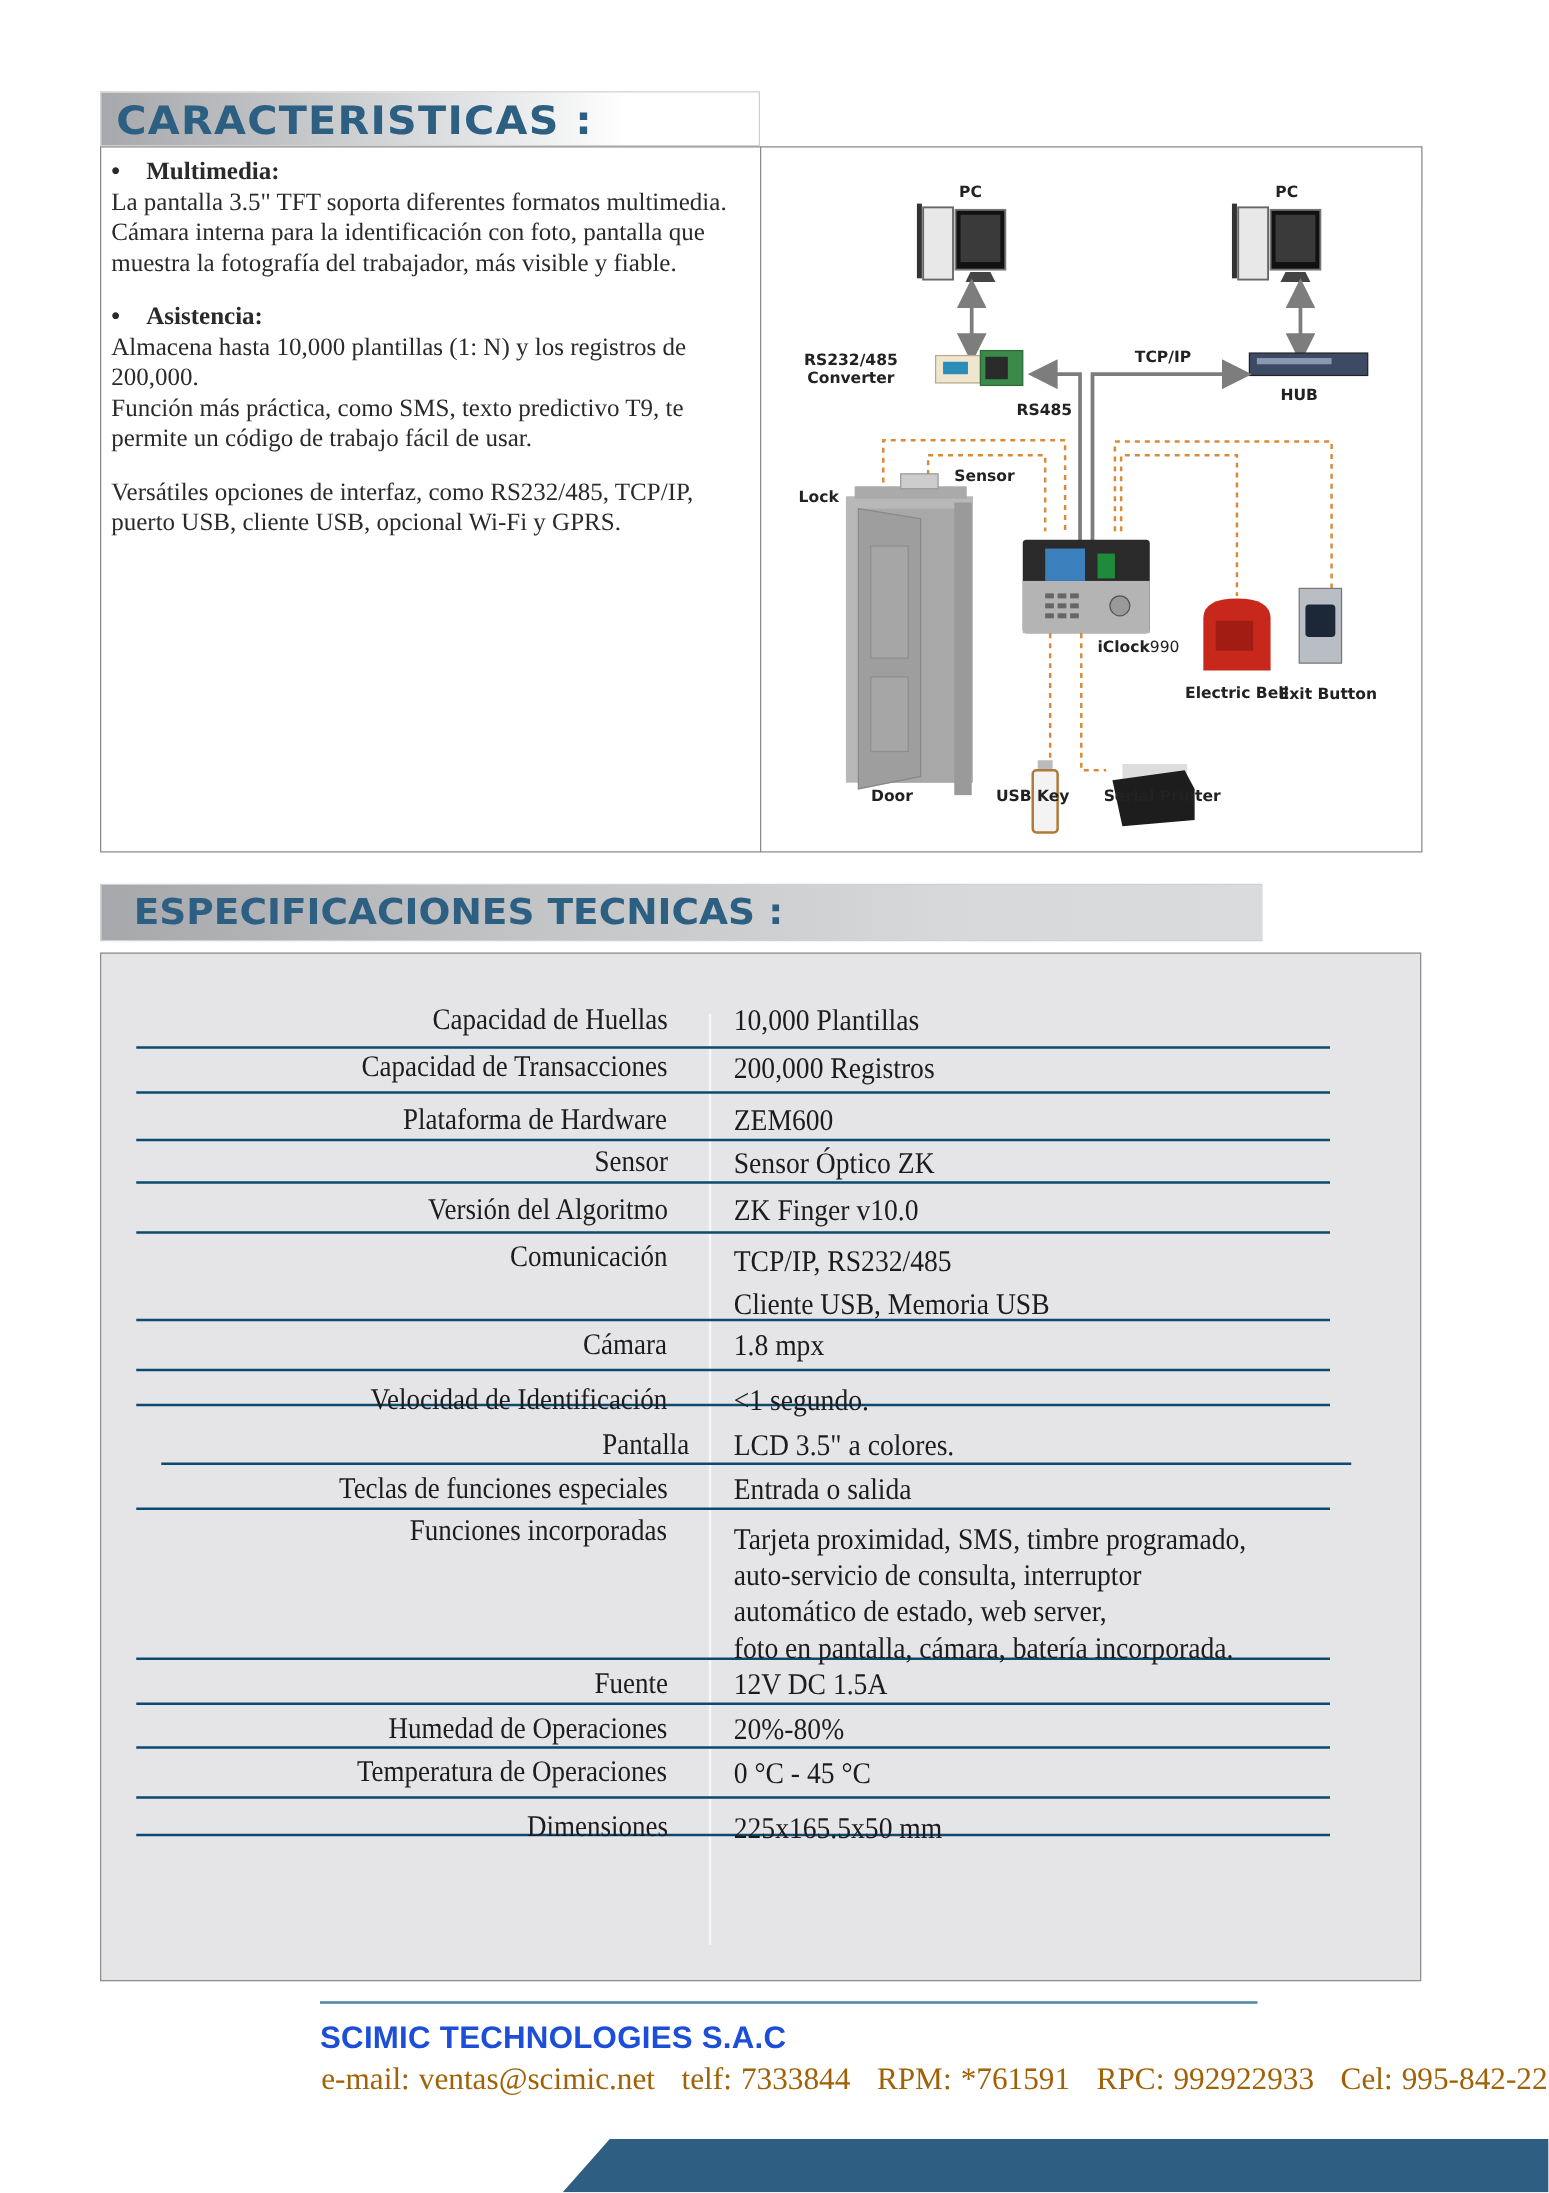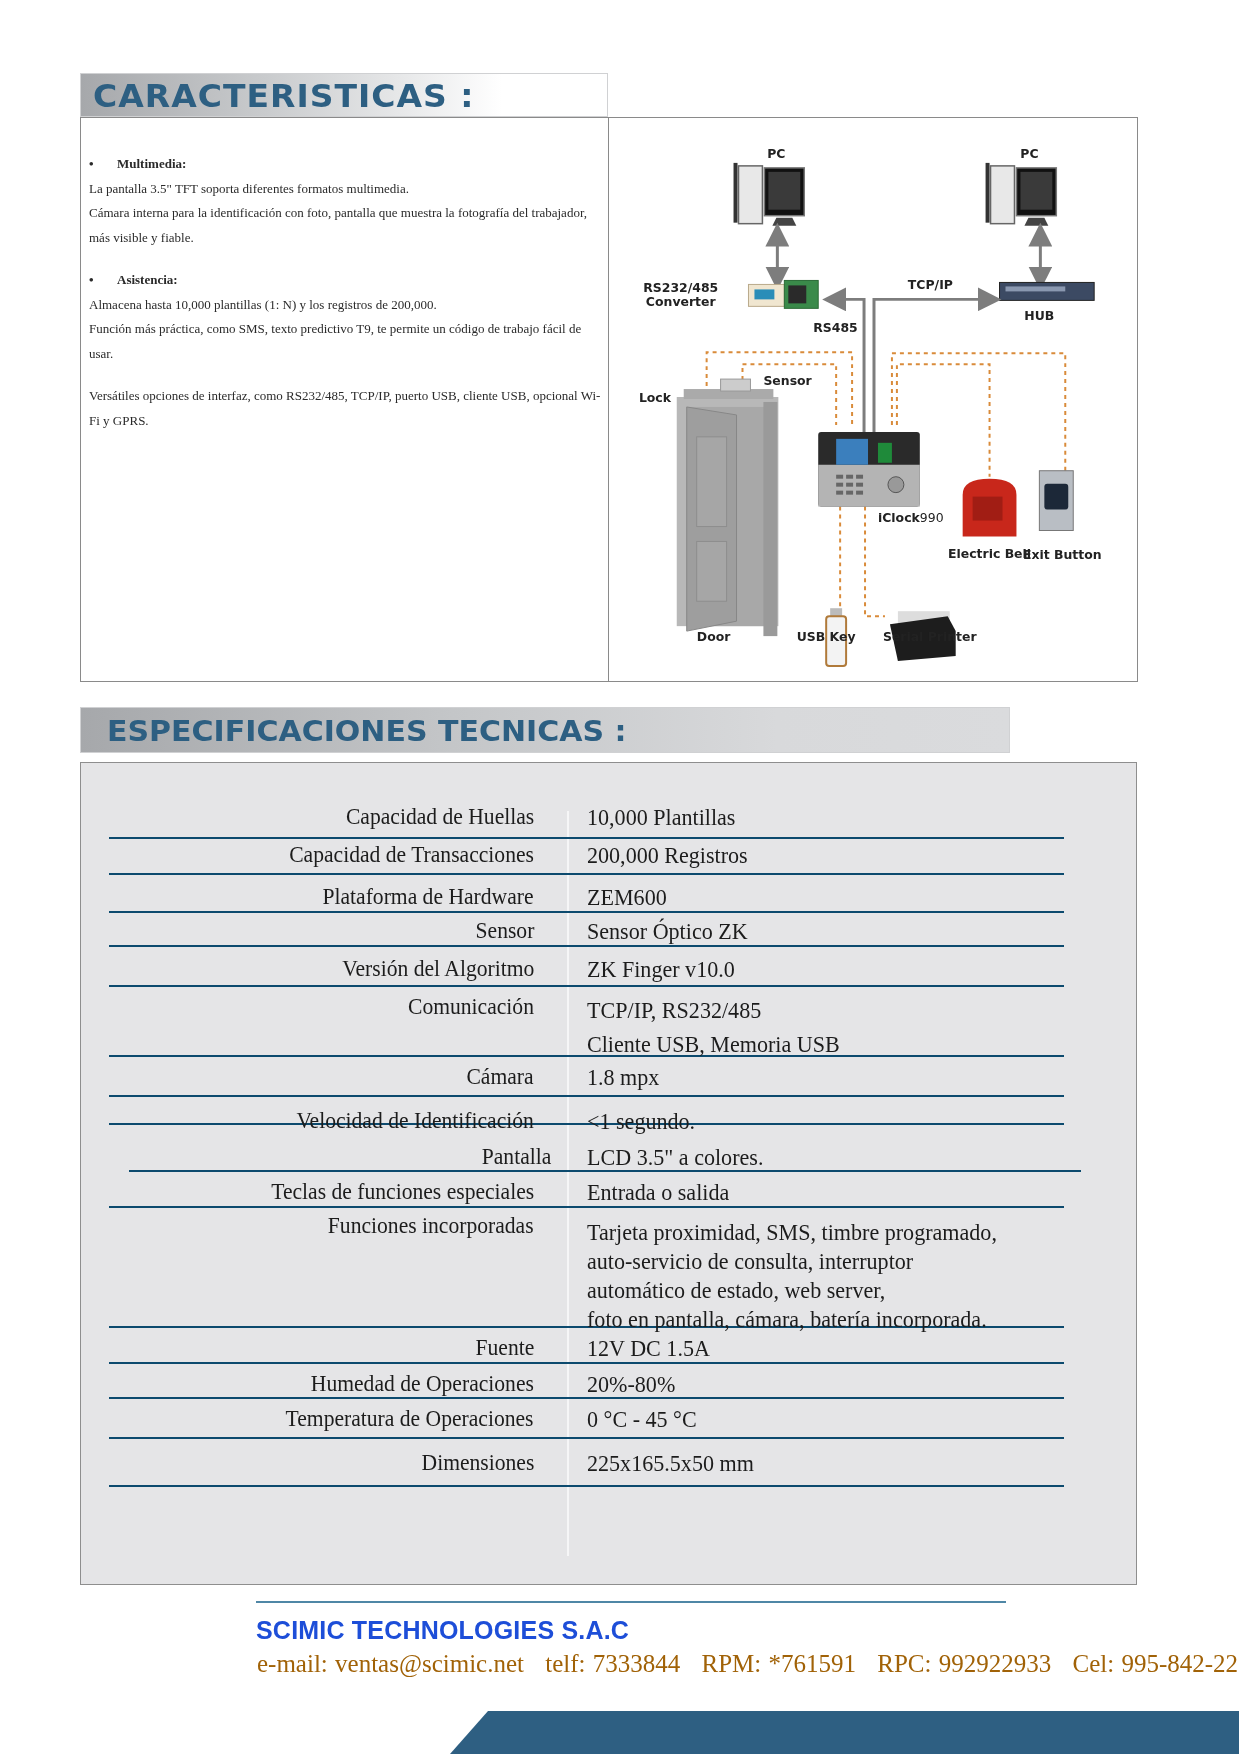--- a/index.html
+++ b/index.html
@@ -19,21 +19,21 @@
   #hdr-car { left: 80px; top: 73px; width: 528px; }
   #hdr-conf { left: 608px; top: 73px; width: 530px; margin-top: 46px; }
   #hdr-spec { left: 80px; top: 707px; width: 930px; height: 46px;
     background: linear-gradient(to right, #a6a8ab 0%, #c4c6c8 40%, #d8d9db 75%, #dadbdd 100%);
     font-size: 30px; letter-spacing: 0px; padding-left: 26px; }
 
   .box { position: absolute; border: 1.5px solid #8a8a8a; background: #fff; }
   #box-car { left: 80px; top: 117px; width: 529px; height: 565px; }
   #box-conf { left: 608px; top: 117px; width: 530px; height: 565px; }
 
-  .car-text { position: absolute; left: 8px; top: 7px; width: 512px; font-size: 13px; line-height: 24.5px; color: #2a2a2a; margin-top: 27px; }
+  .car-text { position: absolute; left: 8px; top: 7px; width: 512px; font-size: 20px; line-height: 24.5px; color: #2a2a2a; }
   .car-text .sec-title { font-weight: bold; padding-left: 0; }
   .car-text .sec-title .bullet { display: inline-block; width: 28px; }
   .car-text p { margin: 0; }
   .car-text .gap { height: 18px; }
 
   
   #diagram { position: absolute; left: 0; top: 0; width: 100%; height: 100%; }
   .dlabel { font-family: "DejaVu Sans", sans-serif; font-weight: bold; font-size: 12.5px; fill: #222; }
 
   
@@ -275,21 +275,21 @@
         <div class="spec-value" style="top: 6px;">
           <div>20%-80%</div>
         </div>
       </div>
       <div class="spec-row" style="top: 636px; height: 40px;">
         <div class="spec-label" style="top: 6px;">Temperatura de Operaciones</div>
         <div class="spec-value" style="top: 6px;">
           <div>0 °C - 45 °C</div>
         </div>
       </div>
-      <div class="spec-row" style="top: 676px; height: 48px;">
+      <div class="spec-row" style="top: 676px; height: 30px;">
         <div class="spec-label" style="top: 10px;">Dimensiones</div>
         <div class="spec-value" style="top: 10px;">
           <div>225x165.5x50 mm</div>
         </div>
       </div>
     </div>
 </div>
 
 <div id="footer-line"></div>
 <div id="company">SCIMIC TECHNOLOGIES S.A.C</div>

